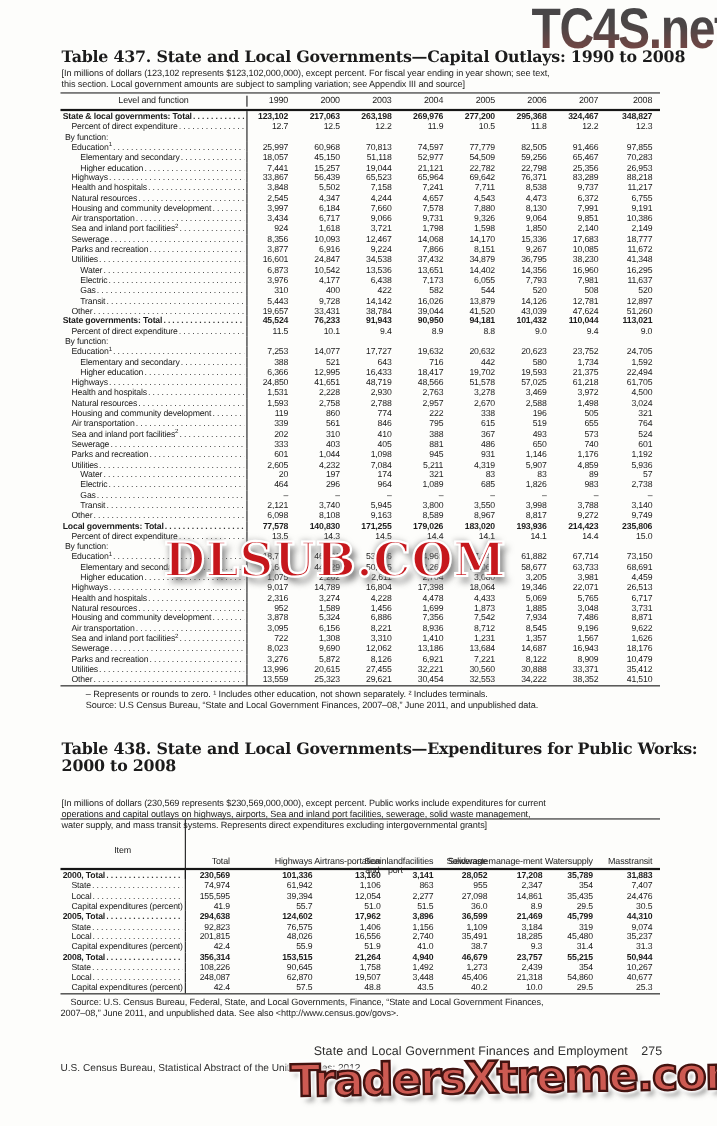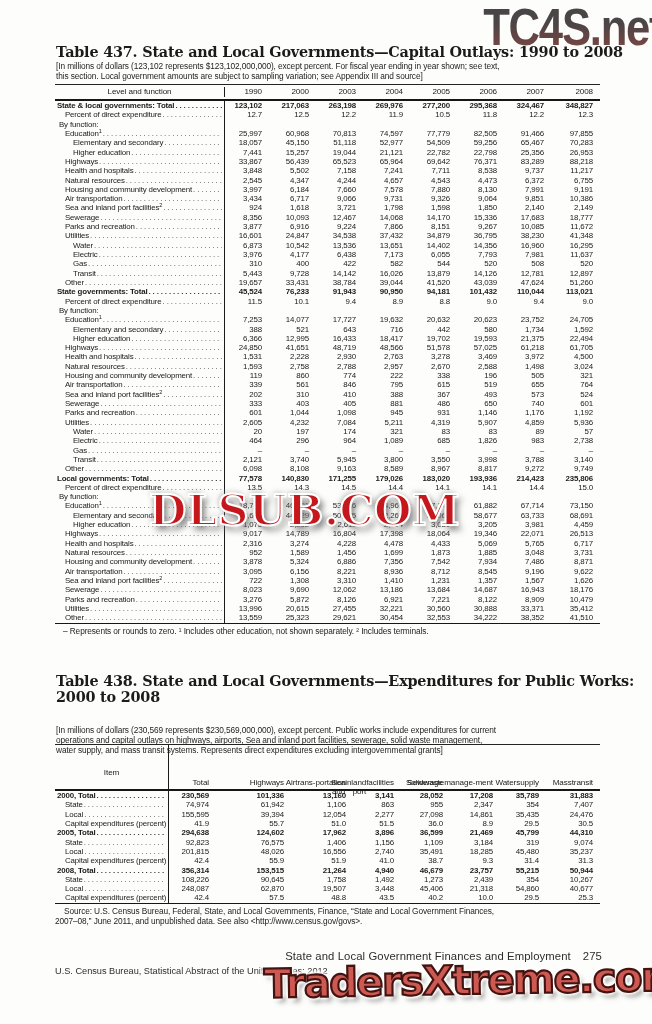--- a/index.html
+++ b/index.html
@@ -843,22 +843,23 @@
           <div class="td num">29,621</div>
           <div class="td num">30,454</div>
           <div class="td num">32,553</div>
           <div class="td num">34,222</div>
           <div class="td num">38,352</div>
           <div class="td num">41,510</div>
         </div>
       </div>
   </div>
 
-  <div class="abs smallnote" id="fn437" style="left:54px;top:627px;">
+  <div class="abs smallnote" id="fn437" style="left:69px;top:627px;">
       <div class="ln fi">– Represents or rounds to zero. ¹ Includes other education, not shown separately. ² Includes terminals.</div>
+      <div class="ln fi">Source: U.S Census Bureau, “State and Local Government Finances, 2007–08,” June 2011, and unpublished data.</div>
     </div>
 
   <div class="abs doc-title" style="left:56px;top:673px;">Table 438. State and Local Governments—Expenditures for Public Works:
 2000 to 2008</div>
   <div class="abs bracket-note" style="left:56px;top:710px;margin-top:16px;">[In millions of dollars (230,569 represents $230,569,000,000), except percent. Public works include expenditures for current
 operations and capital outlays on highways, airports, Sea and inland port facilities, sewerage, solid waste management,
 water supply, and mass transit systems. Represents direct expenditures excluding intergovernmental grants]</div>
 
   <div class="abs tbl" id="t438" style="left:55px;top:744px;">
     <div class="tr g438 thead" id="t438-head">

